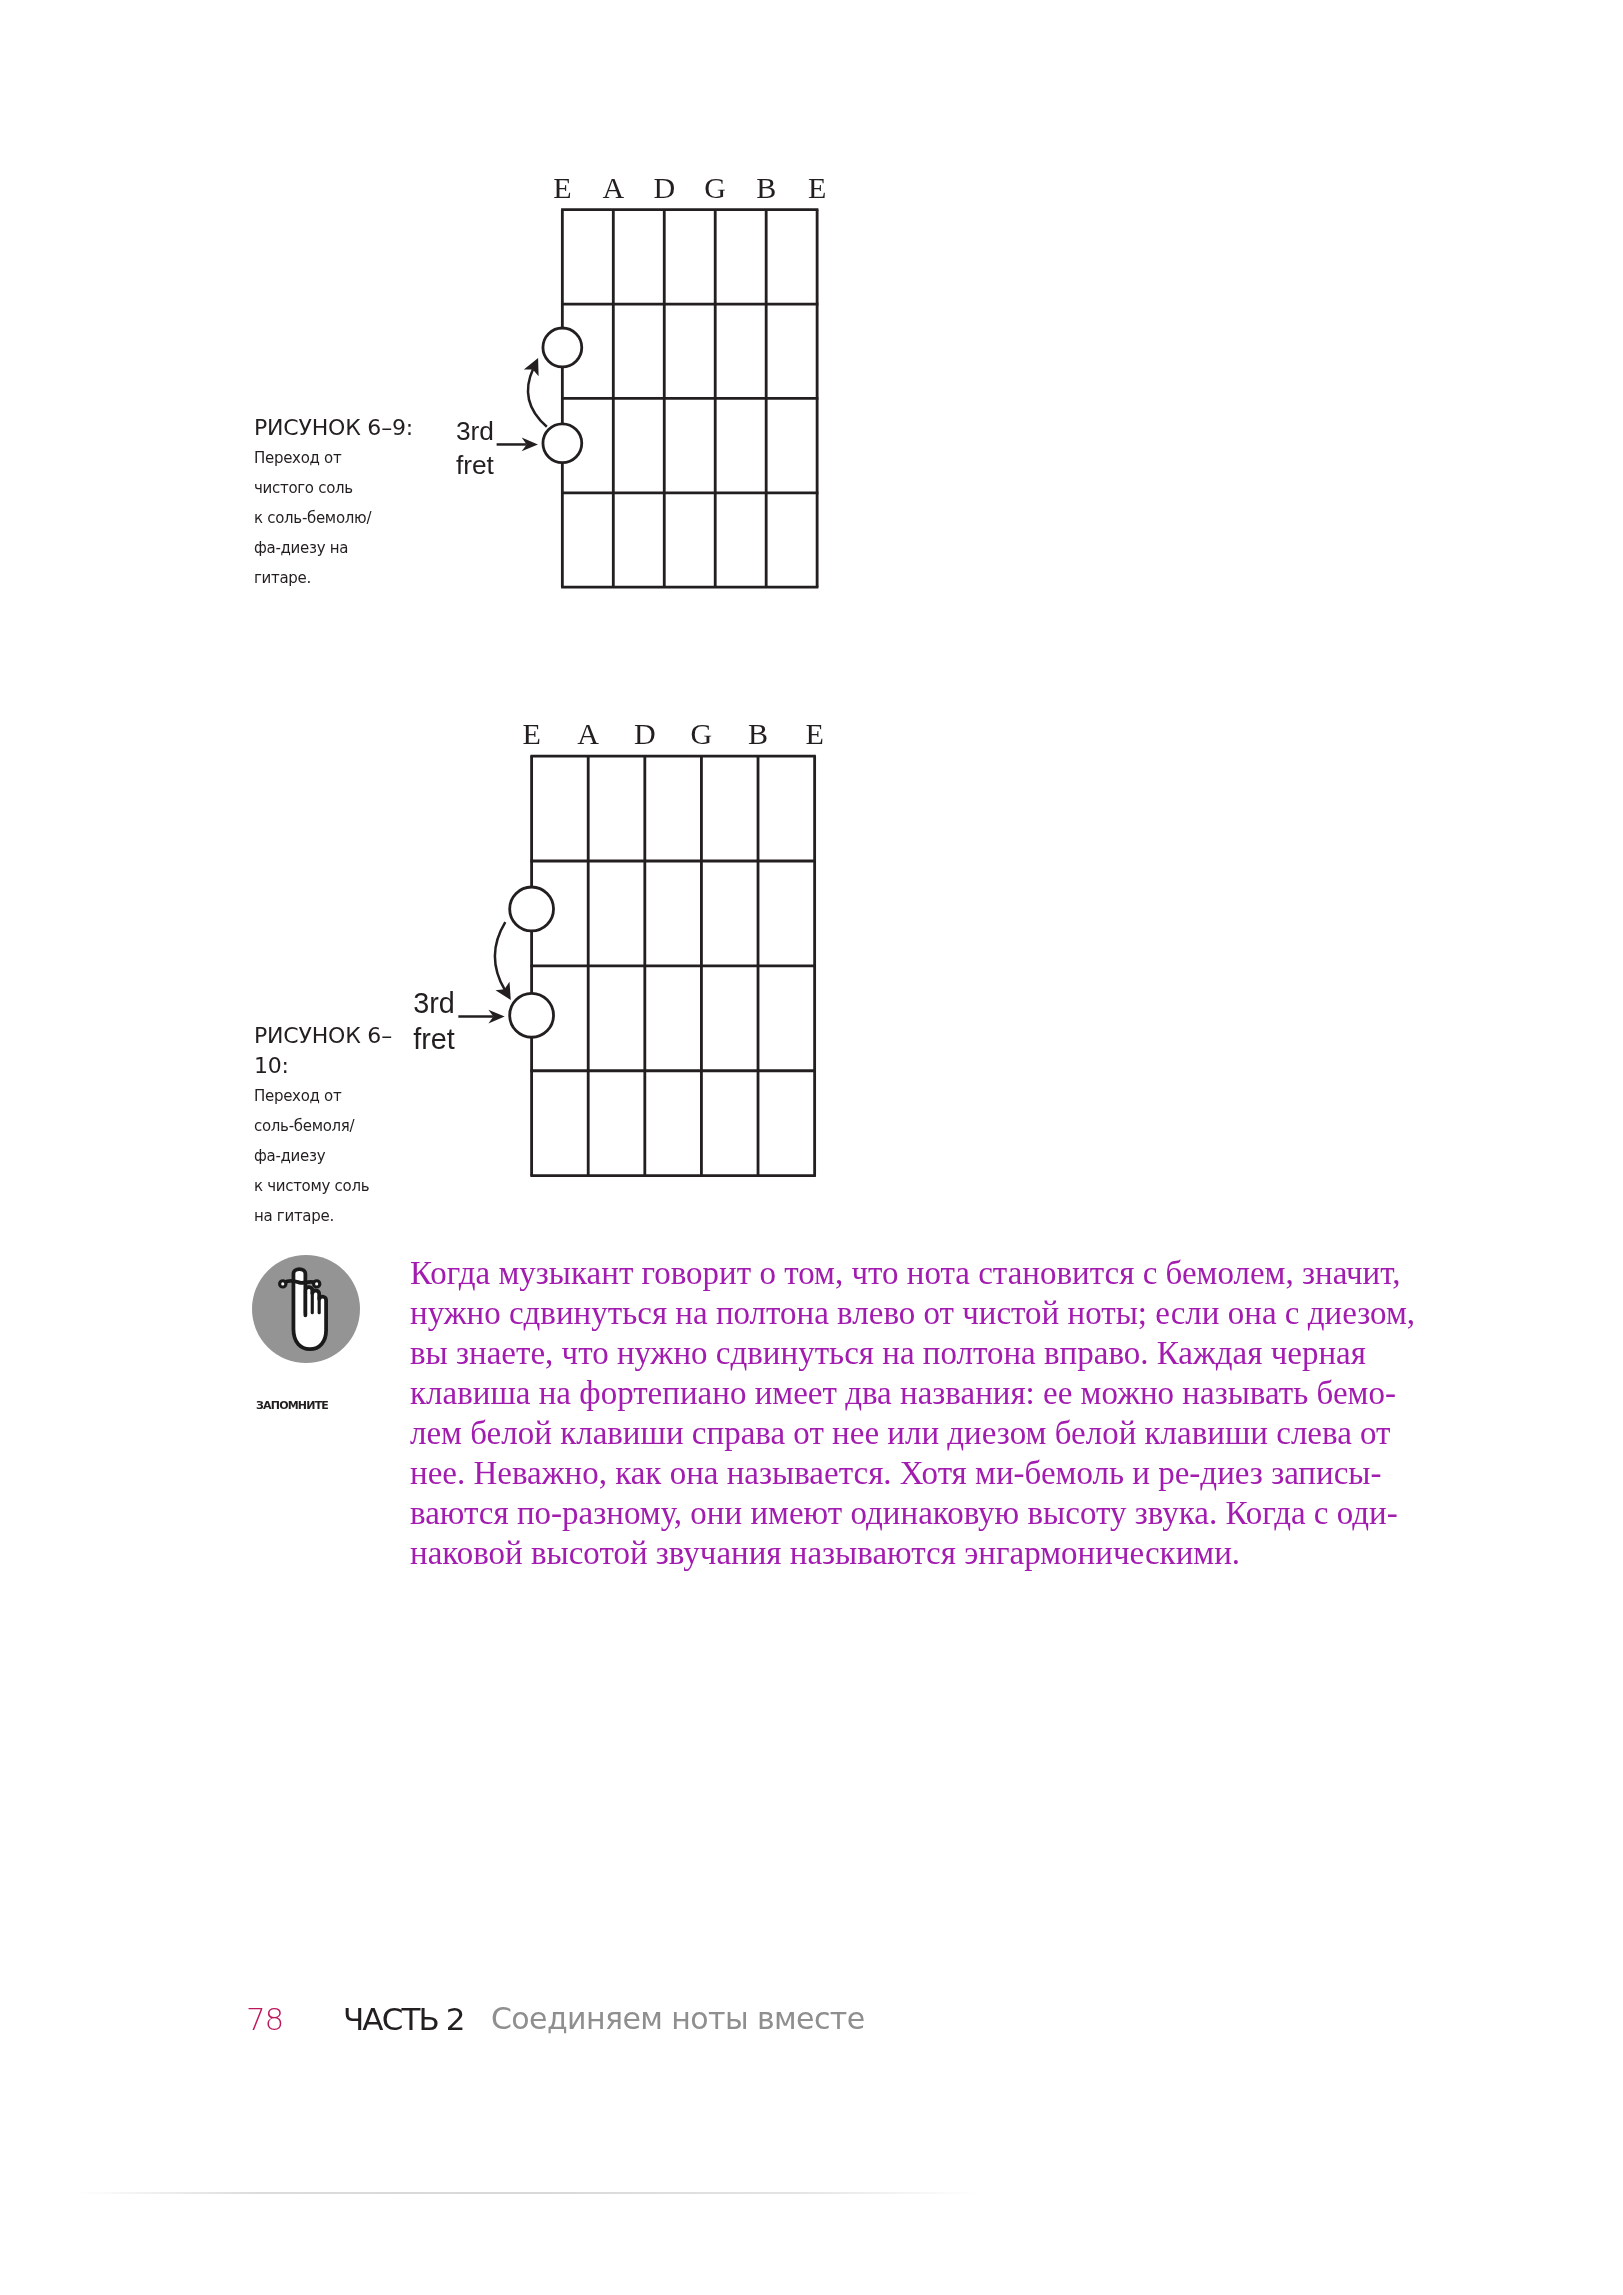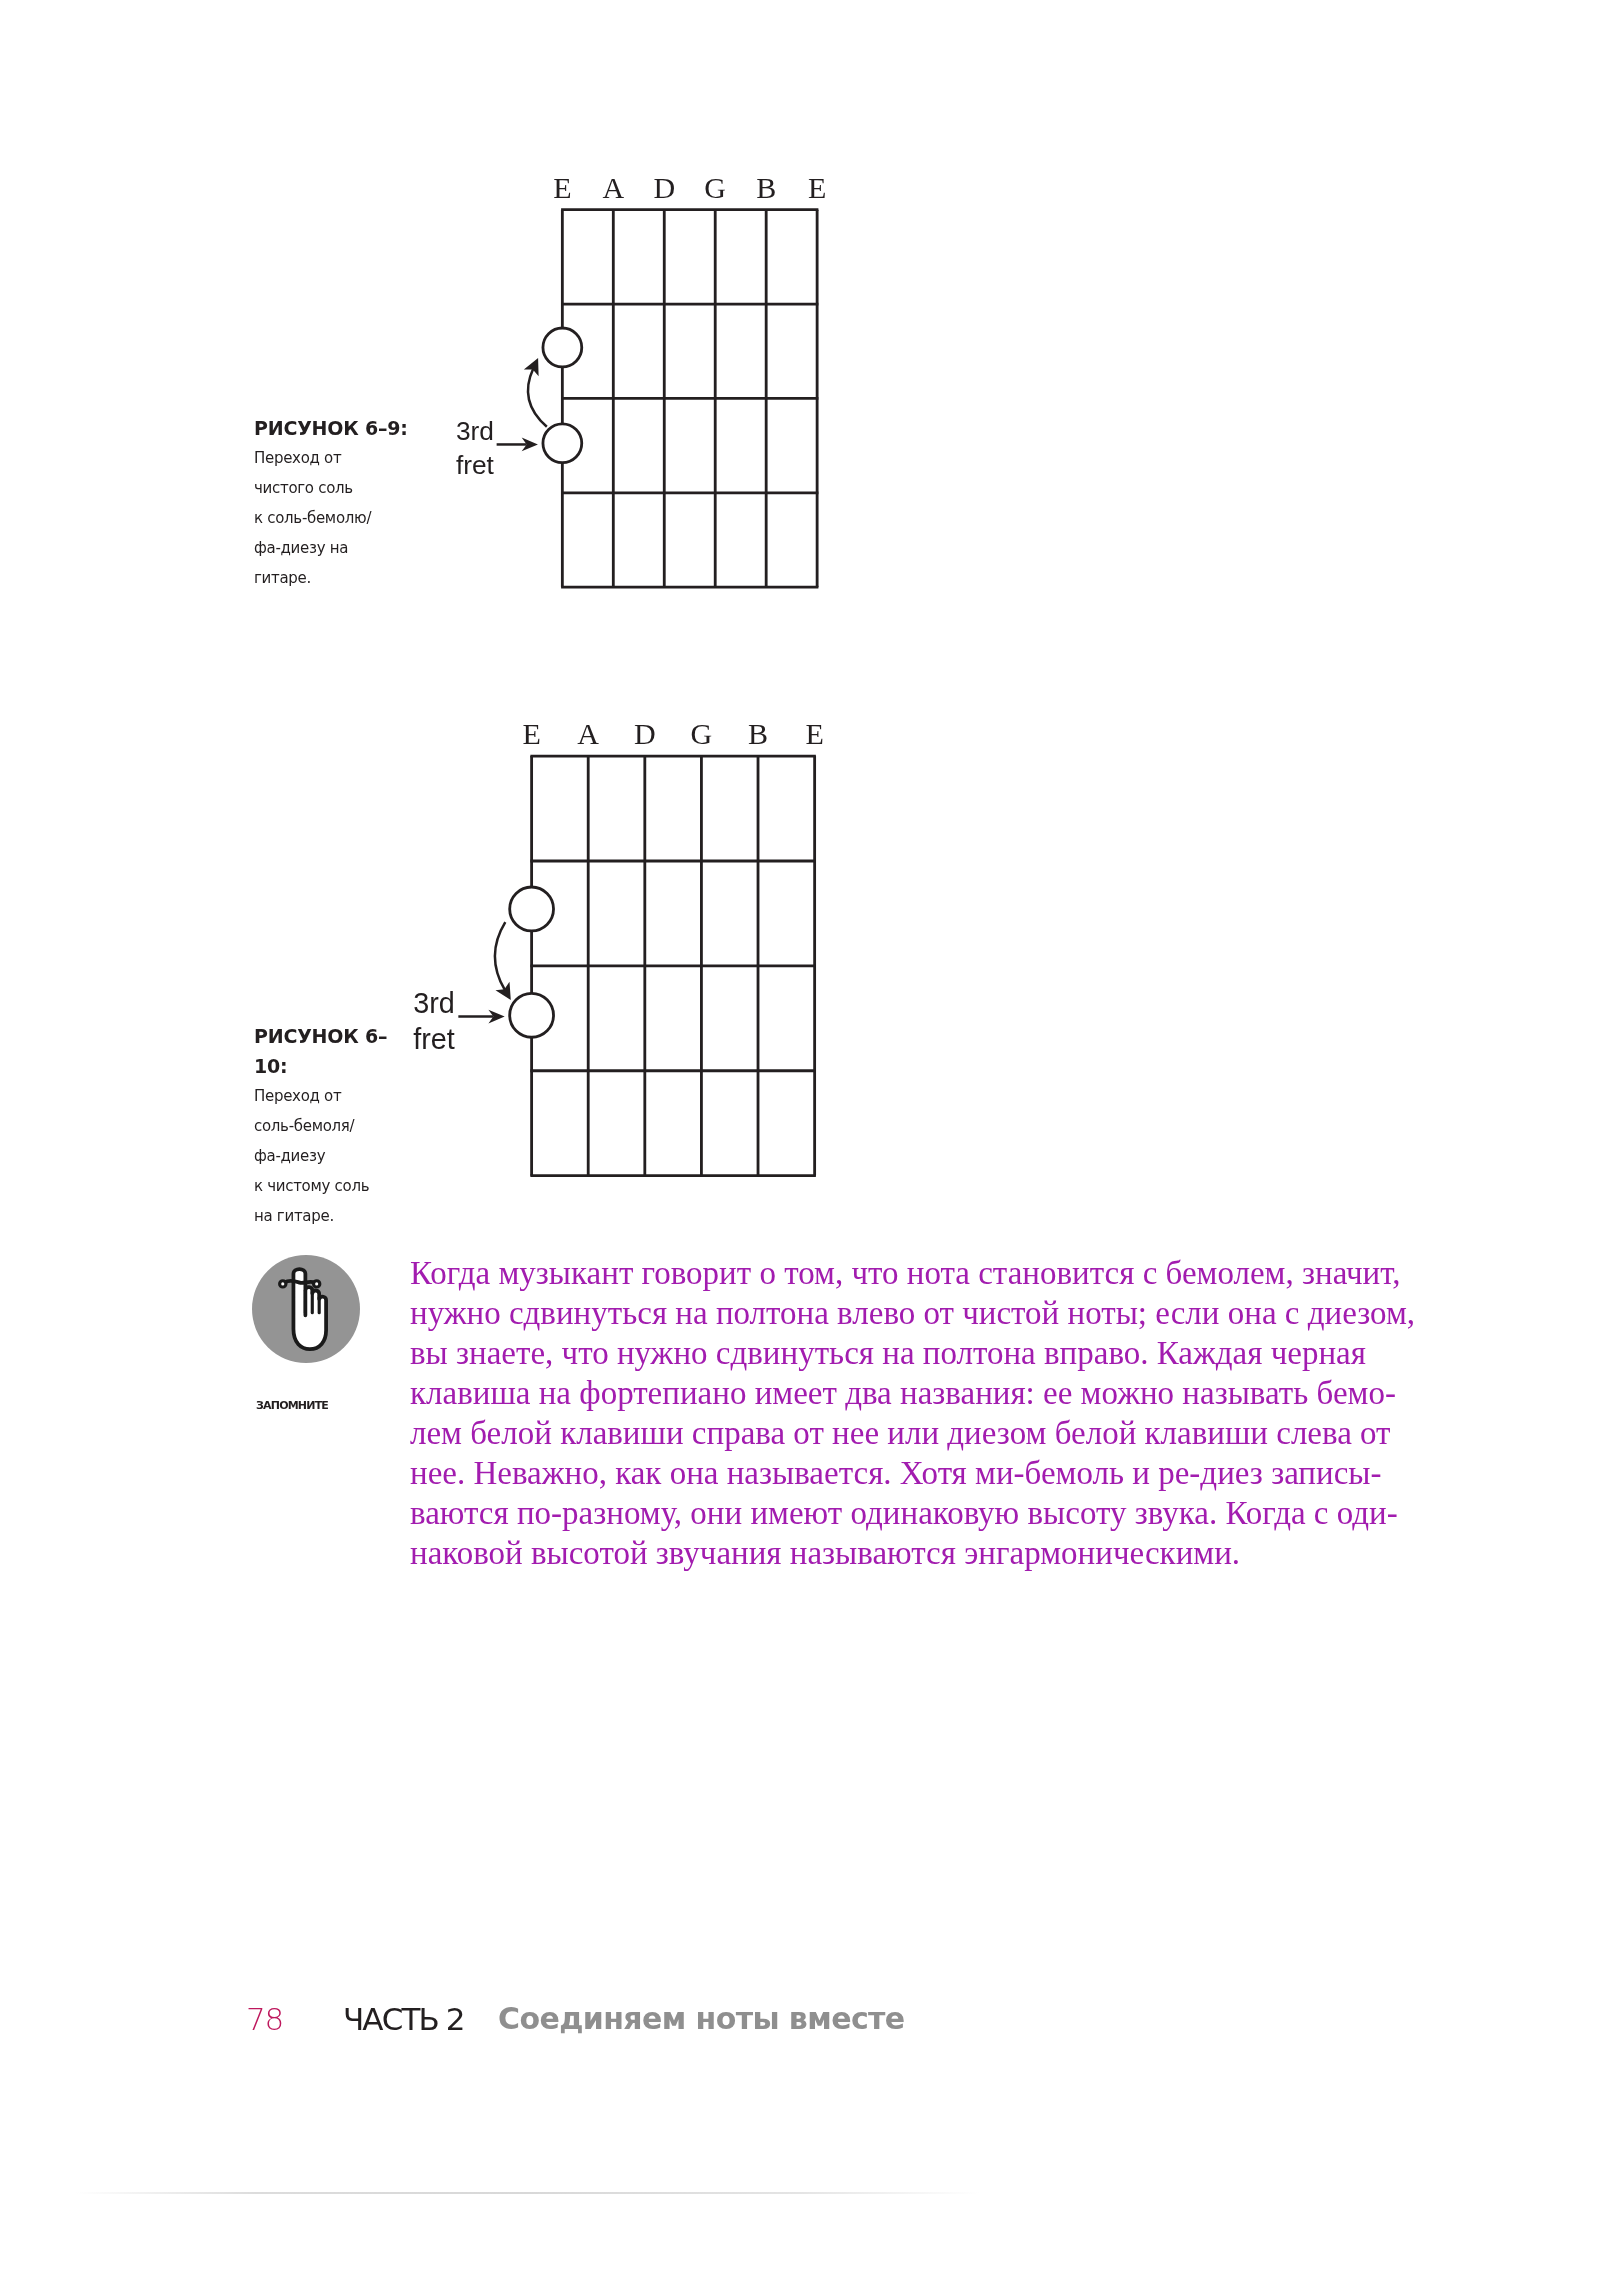--- a/index.html
+++ b/index.html
@@ -9,34 +9,34 @@
   svg.diagram { position: absolute; left: 0; top: 0; overflow: visible; }
   .string-label { font-family: "Liberation Serif", "DejaVu Serif", serif; font-size: 48px; fill: #231f20; }
   .fret-label { font-family: "Liberation Sans", "DejaVu Sans", sans-serif; fill: #231f20; }
   .grid-line { stroke: #231f20; stroke-width: 4.5; fill: none; }
   .note-circle { stroke: #231f20; stroke-width: 4.5; fill: #ffffff; }
   .arrow-line { stroke: #231f20; stroke-width: 4; fill: none; }
   .arrow-head { fill: #231f20; }
 
   
   .caption { position: absolute; left: 254px; width: 163px; font-family: "DejaVu Sans", "Liberation Sans", sans-serif; font-size: 15px; line-height: 30px; color: #231f20; }
-  .caption .cap-title { font-weight: bold; font-size: 19px; letter-spacing: -0.2px; display: block; }
+  .caption .cap-title { font-weight: normal; font-size: 22px; letter-spacing: -0.2px; display: block; }
   .caption .cap-line { display: block; white-space: nowrap; letter-spacing: -0.3px; }
 
   
   .tip-icon { position: absolute; left: 252px; top: 1255px; width: 108px; height: 108px; }
   .tip-label { position: absolute; left: 256px; top: 1399px; font-family: "DejaVu Sans", "Liberation Sans", sans-serif; font-weight: bold; font-size: 11px; letter-spacing: -0.8px; color: #231f20; }
   .body-text { position: absolute; left: 410px; top: 1253px; width: 902px; font-family: "Liberation Serif", "DejaVu Serif", serif; font-size: 33px; line-height: 40px; color: #a21caf; }
   .body-line { display: block; white-space: nowrap; text-align: justify; text-align-last: justify; transform-origin: left center; }
 
   
   .footer { position: absolute; top: 2000px; left: 246px; font-family: "DejaVu Sans", "Liberation Sans", sans-serif; font-size: 31px; line-height: 38px; white-space: nowrap; }
   .page-num { position: absolute; left: 0; top: 0; color: #be185d; letter-spacing: -1.3px; font-weight: 300; }
   .part-label { position: absolute; left: 97px; top: 0; color: #231f20; letter-spacing: -1.9px; }
-  .chapter-title { position: absolute; left: 252px; top: 0; color: #8f8f8f; font-weight: bold; letter-spacing: -0.6px; font-size: 30px; text-align: right; }
+  .chapter-title { position: absolute; left: 245px; top: 0; color: #8f8f8f; font-weight: normal; letter-spacing: -0.6px; font-size: 30px; text-align: right; }
 
   .bottom-rule { position: absolute; left: 75px; top: 2192px; width: 905px; height: 1.9px;
     background: linear-gradient(to right, rgba(220,220,220,0), #dcdcdc 20%, #d8d8d8 50%, #e4e4e4 80%, rgba(230,230,230,0)); }
 </style>
 </head>
 <body>
 
 <div>
   <svg class="diagram" width="1623" height="626" id="diag1" viewBox="0 0 2592 1000">
       <text x="898" y="317" text-anchor="middle" class="string-label" font-size="48">E</text>

